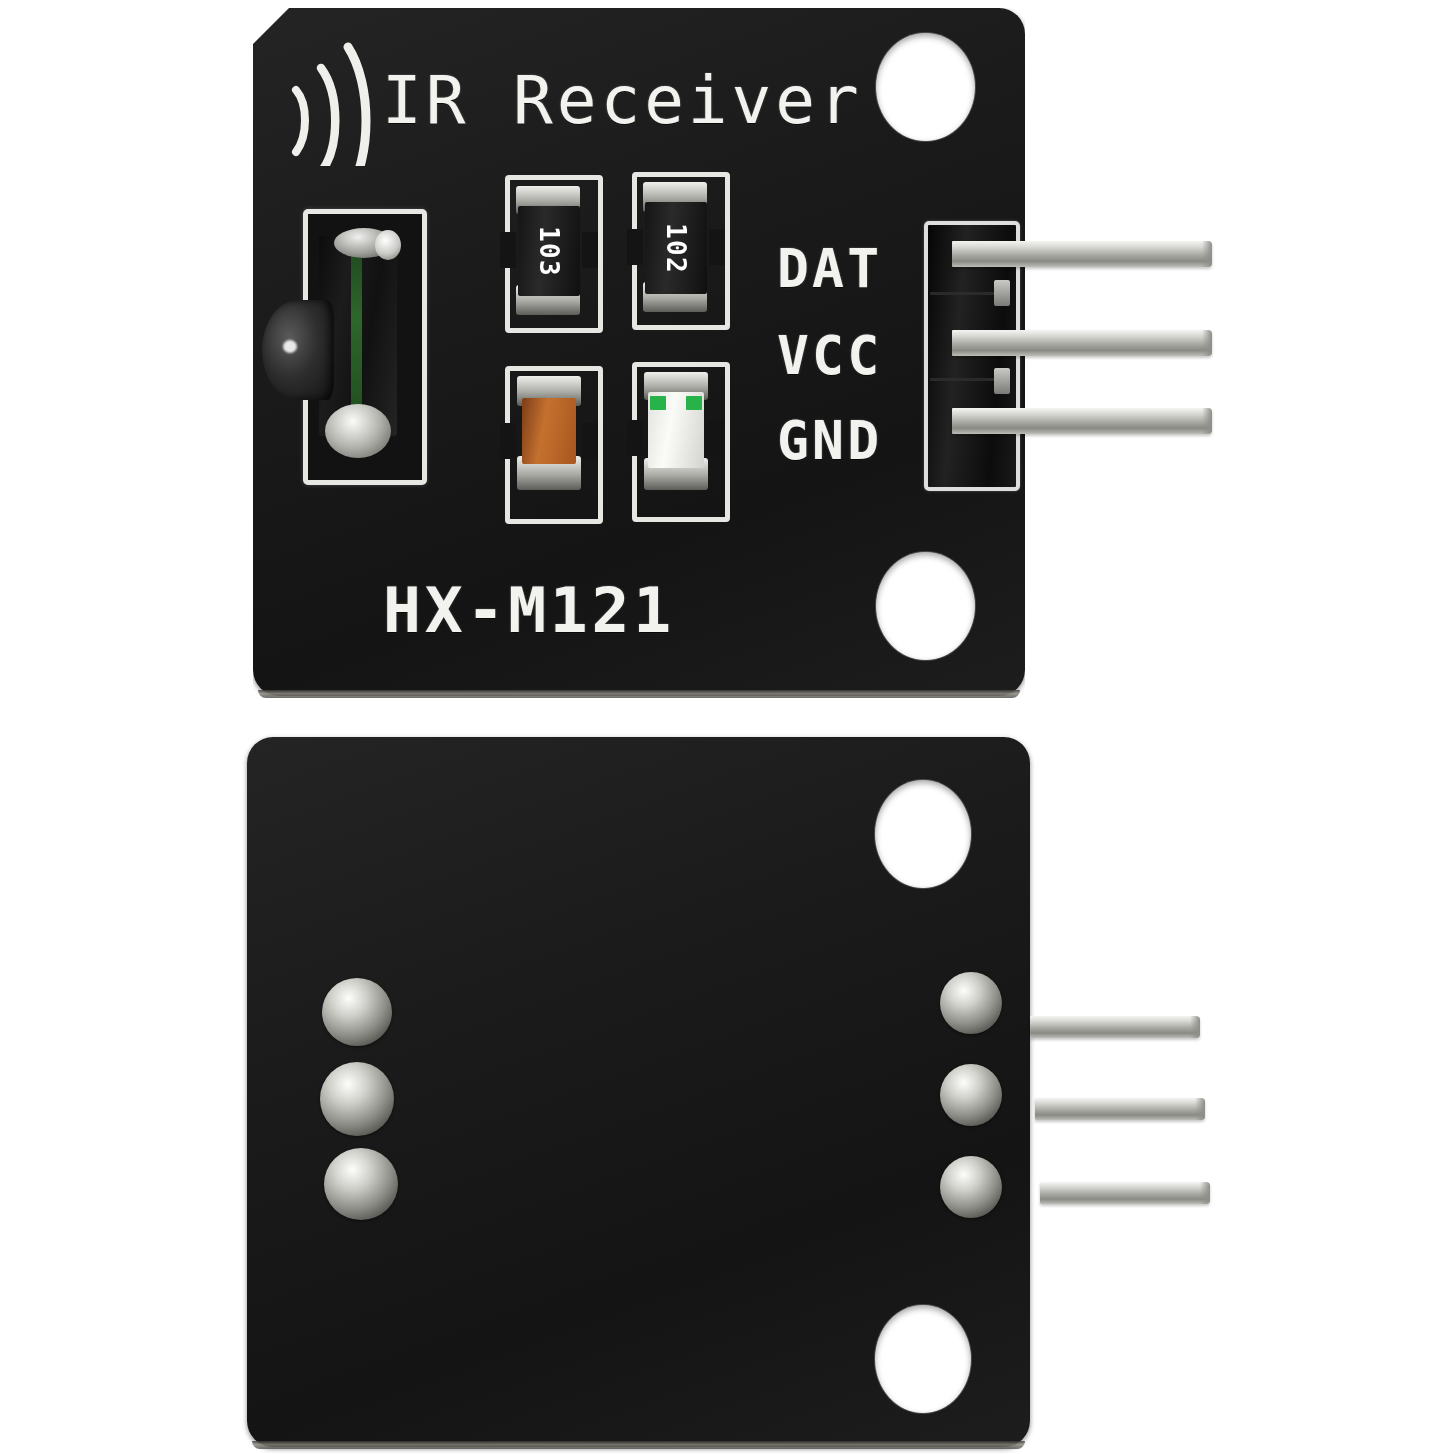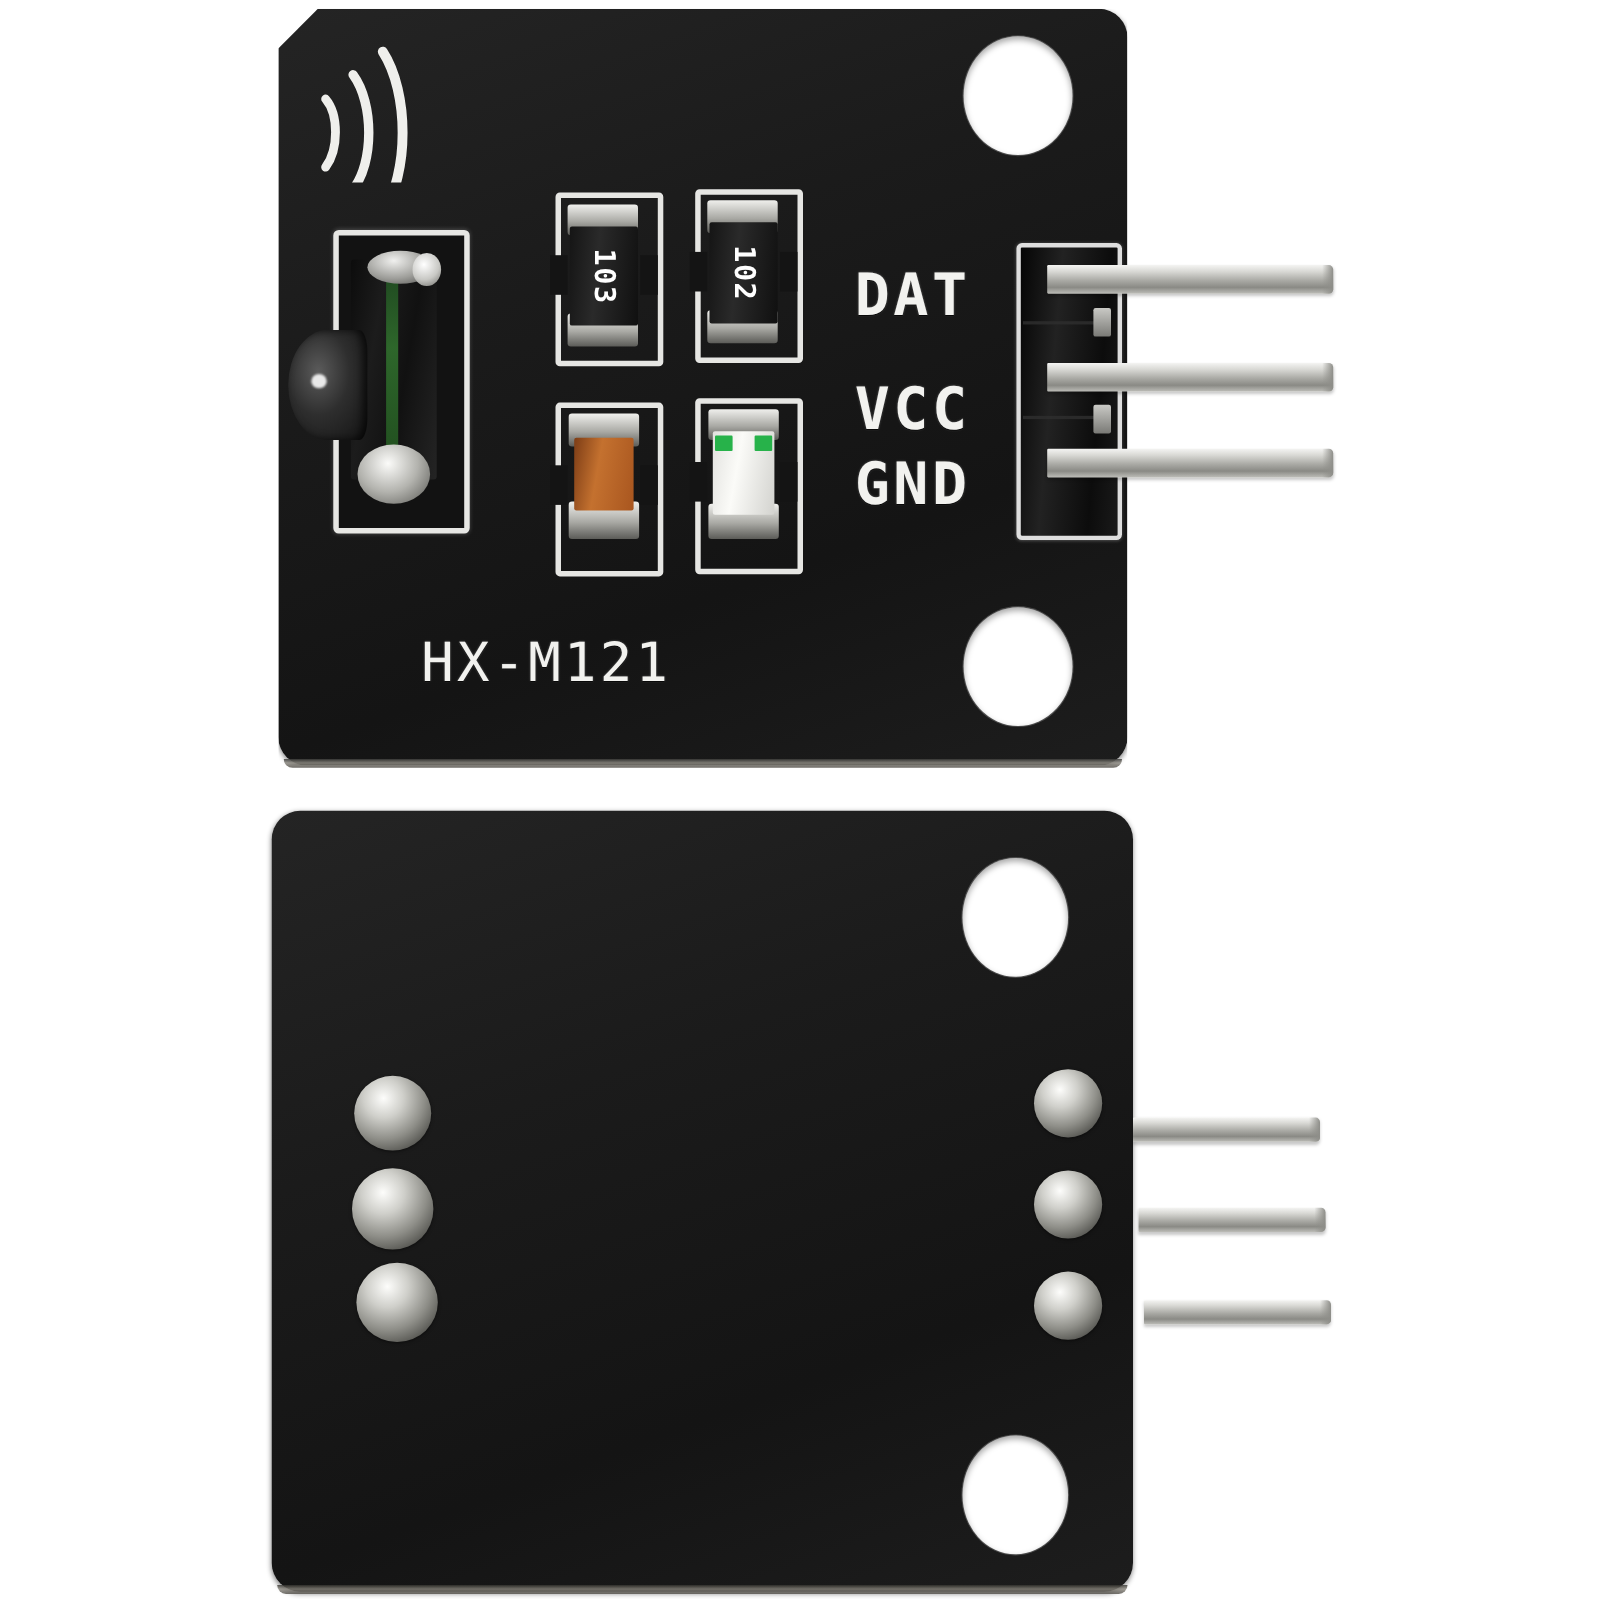--- a/index.html
+++ b/index.html
@@ -53,24 +53,24 @@
 
   
   .silk{
     position:absolute;color:#f2f2ef;
     font-family:"DejaVu Sans Mono","Liberation Mono",monospace;
     letter-spacing:.06em;
     text-shadow:0 1px 0 rgba(0,0,0,.8), 0 0 2px rgba(255,255,255,.35);
     white-space:nowrap;user-select:none;
   }
   #title-text{left:382px;top:62px;font-size:66px;font-weight:400;}
-  #model-text{left:383px;top:574px;font-size:49px;font-weight:400;}
+  #model-text{left:383px;top:574px;font-size:63px;font-weight:700;}
   .pin-label{font-size:53px;font-weight:700;}
   #pin-label-dat{left:777px;top:238px;}
-  #pin-label-vcc{left:777px;top:325px;margin-top:17px;}
+  #pin-label-vcc{left:777px;top:325px;}
   #pin-label-gnd{left:777px;top:410px;}
 
   
   #wifi-icon{position:absolute;left:276px;top:38px;width:100px;height:128px;}
 
   
   #ir-outline{
     position:absolute;left:303px;top:209px;width:114px;height:266px;
     border:5px solid #e7e7e4;border-radius:5px;background:#121212;
     box-shadow:0 0 4px rgba(255,255,255,.2);
@@ -196,20 +196,21 @@
 
   <div class="pcb" id="board-front"></div>
   <div id="board-front-edge"></div>
 
   <svg id="wifi-icon" viewBox="0 0 100 128">
     <path d="M20 52 C32 66 32 98 20 114" stroke="#efefec" stroke-width="8" fill="none" stroke-linecap="round"></path>
     <path d="M45 30 C64 56 64 110 45 134" stroke="#efefec" stroke-width="8.5" fill="none" stroke-linecap="round"></path>
     <path d="M72 9 C96 46 96 120 72 155" stroke="#efefec" stroke-width="9" fill="none" stroke-linecap="round"></path>
   </svg>
 
+  <div class="silk" id="title-text">IR Receiver</div>
 
   <div class="silk" id="model-text">HX-M121</div>
 
   <div class="hole" id="hole-front-top"></div>
   <div class="hole" id="hole-front-bottom"></div>
 
   <div id="ir-outline"></div>
   <div id="ir-body"></div>
   <div id="ir-greenstripe"></div>
   <div id="ir-dome"></div>

